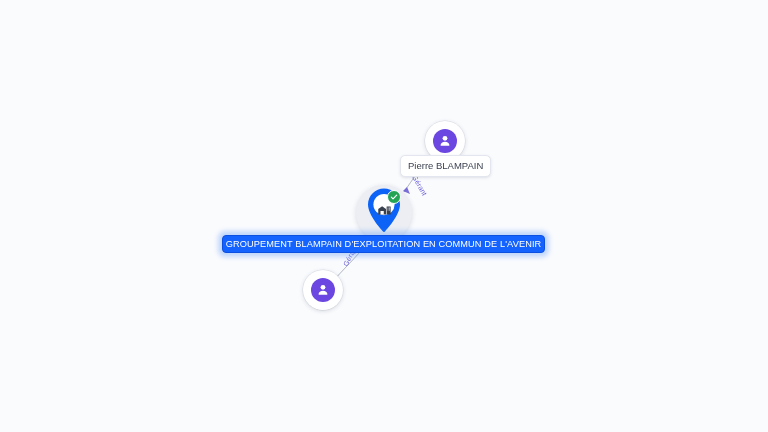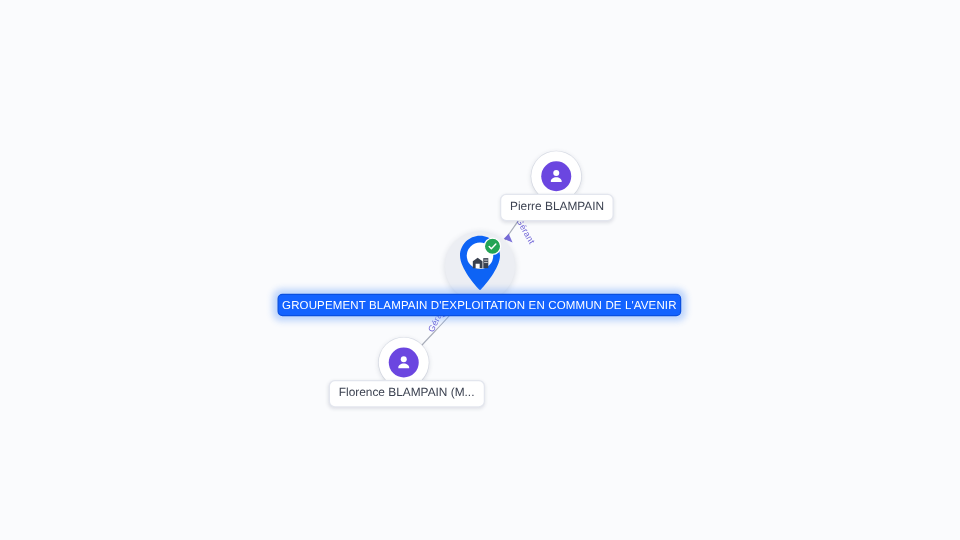--- a/index.html
+++ b/index.html
@@ -186,21 +186,20 @@
   <div class="node-label" style="left:400px; top:155px;">Pierre BLAMPAIN</div>
 
   <div class="person-node" style="left:303px; top:270px;">
     <span class="person-avatar">
       <svg width="16" height="16" viewBox="0 0 24 24" fill="#ffffff" xmlns="http://www.w3.org/2000/svg">
         <circle cx="12" cy="8" r="3.6"></circle>
         <path d="M12 13.2c-3.6 0-6.5 2.2-6.5 4.6v1.2h13v-1.2c0-2.4-2.9-4.6-6.5-4.6z"></path>
       </svg>
     </span>
   </div>
-  <div class="node-label" style="left:263px; top:304px;">Florence BLAMPAIN (M...</div>
 
   <div class="company-node" style="left:356px; top:185px;">
 
     <span class="company-pin">
       <svg width="38" height="50" viewBox="0 0 38 50" xmlns="http://www.w3.org/2000/svg">
         <path d="M19 1.5C10.2 1.5 3 8.6 3 17.4c0 10.4 12.9 24.6 15.1 27.0 a1.2 1.2 0 0 0 1.8 0C22.1 42.0 35 27.8 35 17.4 35 8.6 27.8 1.5 19 1.5z" fill="#0d63f5"></path>
         <circle cx="19" cy="17.6" r="10.6" fill="#ffffff"></circle>
       </svg>
     </span>
 

